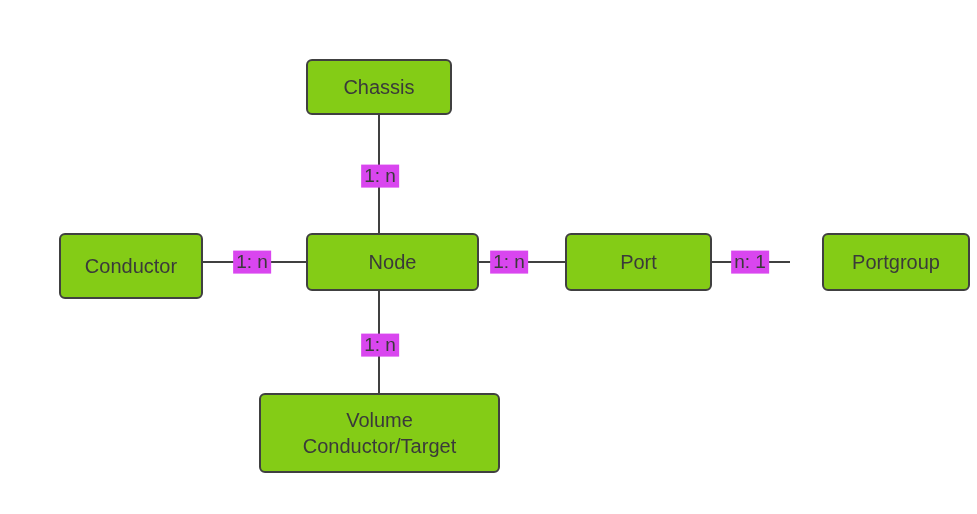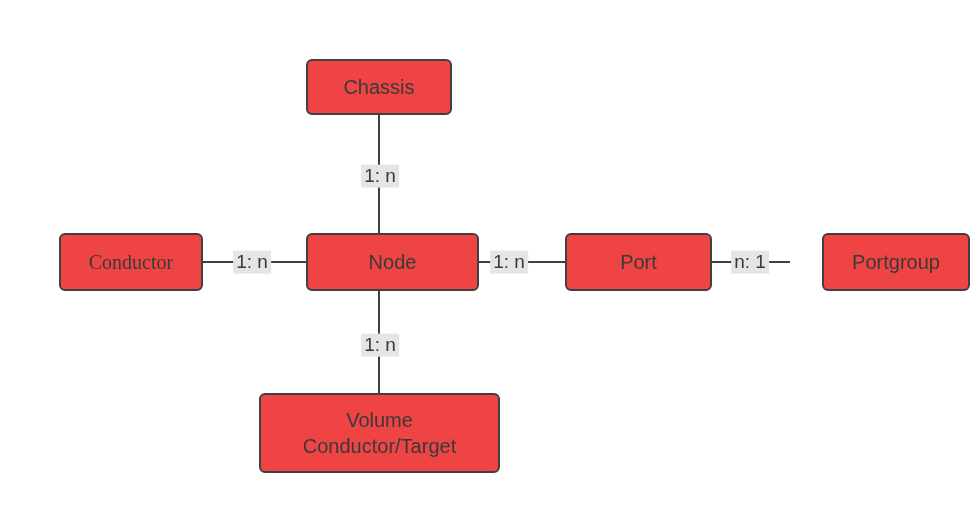--- a/index.html
+++ b/index.html
@@ -11,50 +11,50 @@
     width: 977px;
     height: 514px;
     background: #ffffff;
     overflow: hidden;
   }
 
   .entity {
     position: absolute;
     border: 2px solid #404040;
     border-radius: 6px;
-    background: #ef4444;
+    background: #84cc16;
     color: #3a3a3a;
     font-size: 20px;
     line-height: 1.3;
     display: flex;
     flex-direction: column;
     align-items: center;
     justify-content: center;
     text-align: center;
   }
 
   .connector {
     position: absolute;
     background: #404040;
   }
 
   .card-label {
     position: absolute;
     transform: translate(-50%, -50%);
-    background: #e5e5e5;
+    background: #d946ef;
     color: #3a3a3a;
     font-size: 19px;
     padding: 0 3px;
     white-space: nowrap;
     line-height: 1.2;
   }
 
   
   #entity-chassis   { left: 306px; top:  59px; width: 146px; height: 56px; }
-  #entity-conductor { left:  59px; top: 233px; width: 144px; height: 58px; font-family: Liberation Serif, serif; }
+  #entity-conductor { left:  59px; top: 233px; width: 144px; height: 66px; }
   #entity-node      { left: 306px; top: 233px; width: 173px; height: 58px; }
   #entity-port      { left: 565px; top: 233px; width: 147px; height: 58px; }
   #entity-portgroup { left: 790px; top: 233px; width: 148px; height: 58px; margin-left: 32px; }
   #entity-volume    { left: 259px; top: 393px; width: 241px; height: 80px; text-align: center; }
 
   
   #line-chassis-node   { left: 378px; top: 115px; width: 2px;  height: 118px; }
   #line-conductor-node { left: 203px; top: 261px; width: 103px; height: 2px; }
   #line-node-port      { left: 452px; top: 261px; width: 113px; height: 2px; }
   #line-port-portgroup { left: 712px; top: 261px; width: 78px;  height: 2px; }

